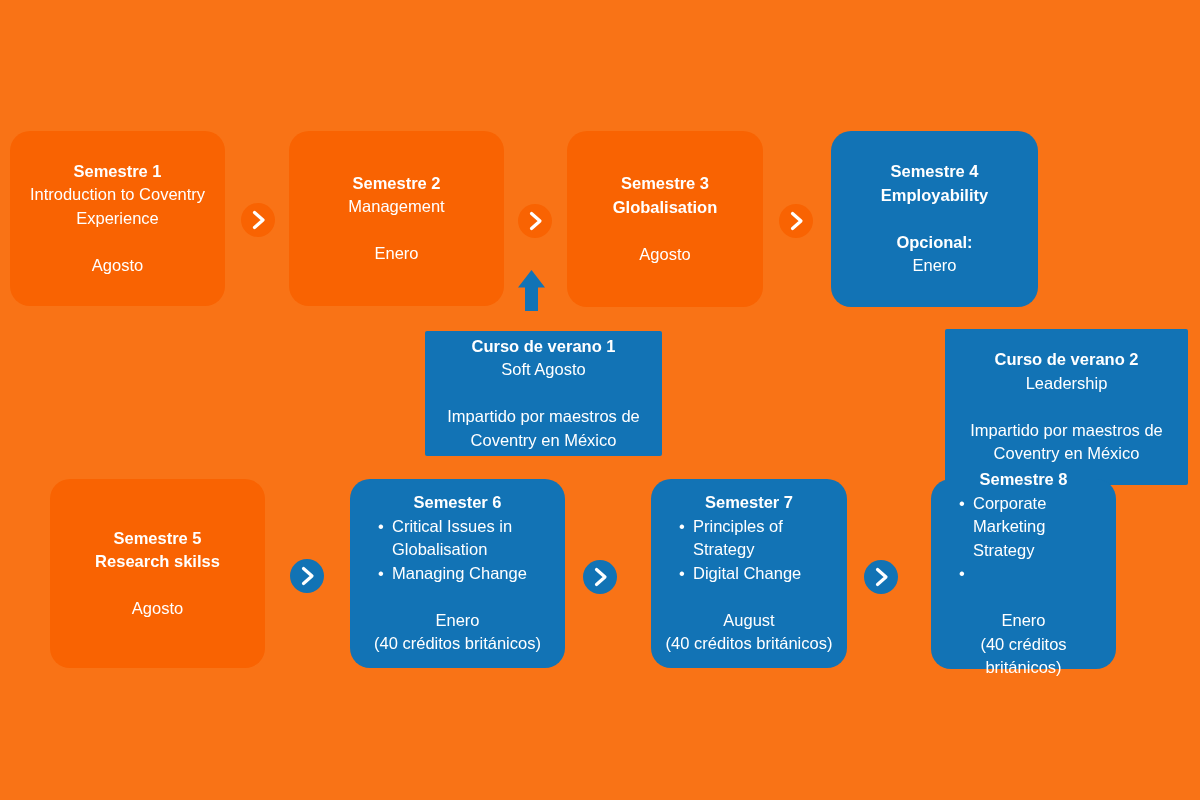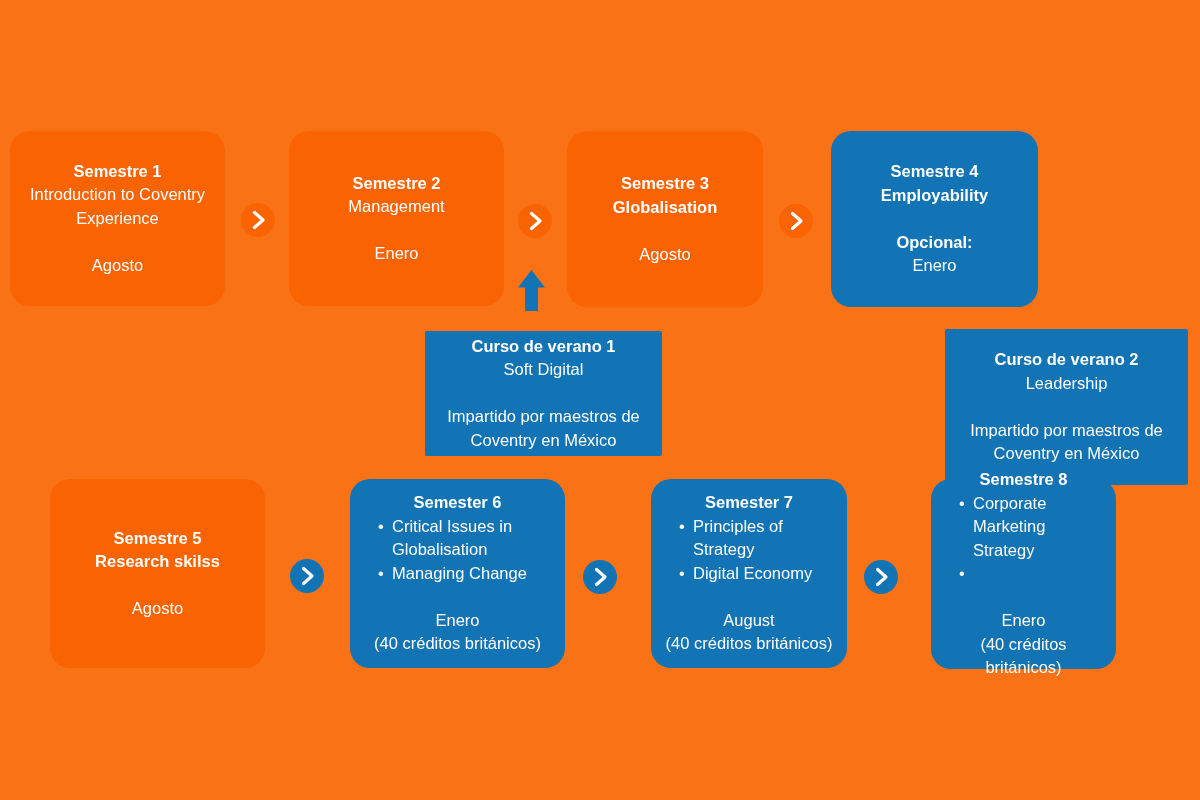--- a/index.html
+++ b/index.html
@@ -118,21 +118,21 @@
   <div class="box blue" style="left:831px;top:131px;width:207px;height:176px">
     <div class="line bold">Semestre 4</div>
     <div class="line bold">Employability</div>
     <div class="spacer"></div>
     <div class="line bold">Opcional:</div>
     <div class="line">Enero</div>
   </div>
 
   <div class="box blue small-radius" style="left:425px;top:331px;width:237px;height:125px">
     <div class="line bold">Curso de verano 1</div>
-    <div class="line">Soft Digital</div>
+    <div class="line">Soft Agosto</div>
     <div class="spacer"></div>
     <div class="line">Impartido por maestros de
 Coventry en México</div>
   </div>
 
   <div class="box blue small-radius" style="left:945px;top:329px;width:243px;height:156px">
     <div class="line bold">Curso de verano 2</div>
     <div class="line">Leadership</div>
     <div class="spacer"></div>
     <div class="line">Impartido por maestros de
@@ -176,21 +176,21 @@
 
   <div class="box blue" style="left:651px;top:479px;width:196px;height:189px">
     <div class="line bold">Semester 7</div>
     <div class="bullet-row">
       <span class="bullet-glyph">•</span>
       <span class="line">Principles of
 Strategy</span>
     </div>
     <div class="bullet-row">
       <span class="bullet-glyph">•</span>
-      <span class="line">Digital Economy</span>
+      <span class="line">Digital Change</span>
     </div>
     <div class="spacer"></div>
     <div class="line">August</div>
     <div class="line">(40 créditos británicos)</div>
   </div>
 
   <div class="chev blue" style="left:864px;top:560px">
     <svg width="34" height="34" viewBox="0 0 34 34" aria-hidden="true">
       <polyline points="13.5,9.5 22,17 13.5,24.5" fill="none" stroke="#ffffff" stroke-width="3.2" stroke-linecap="round" stroke-linejoin="round"></polyline>
     </svg>

